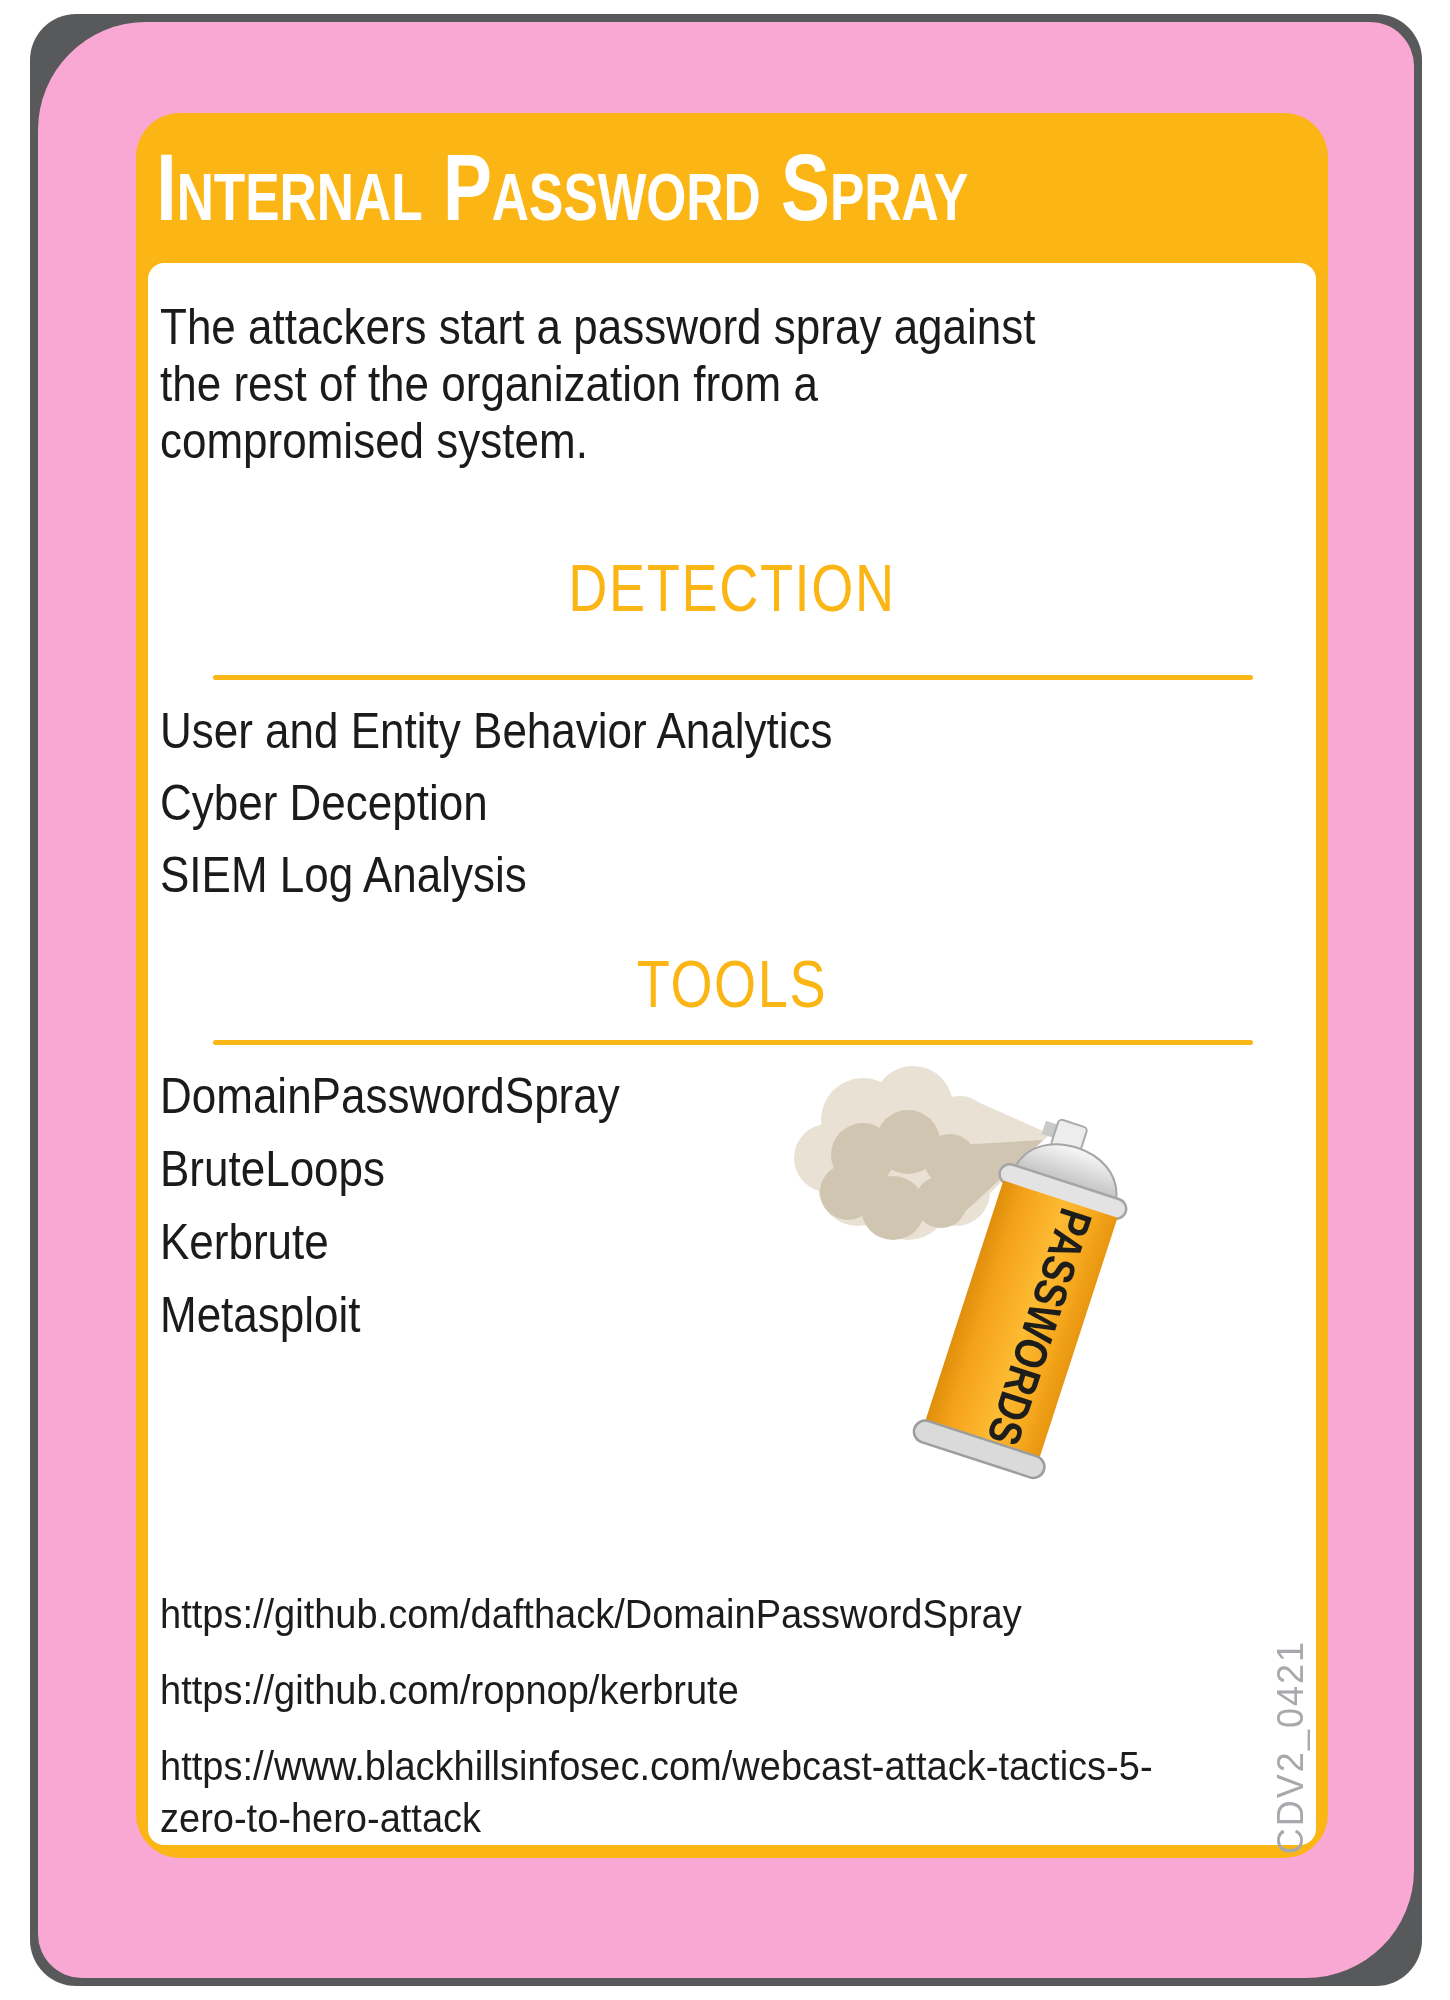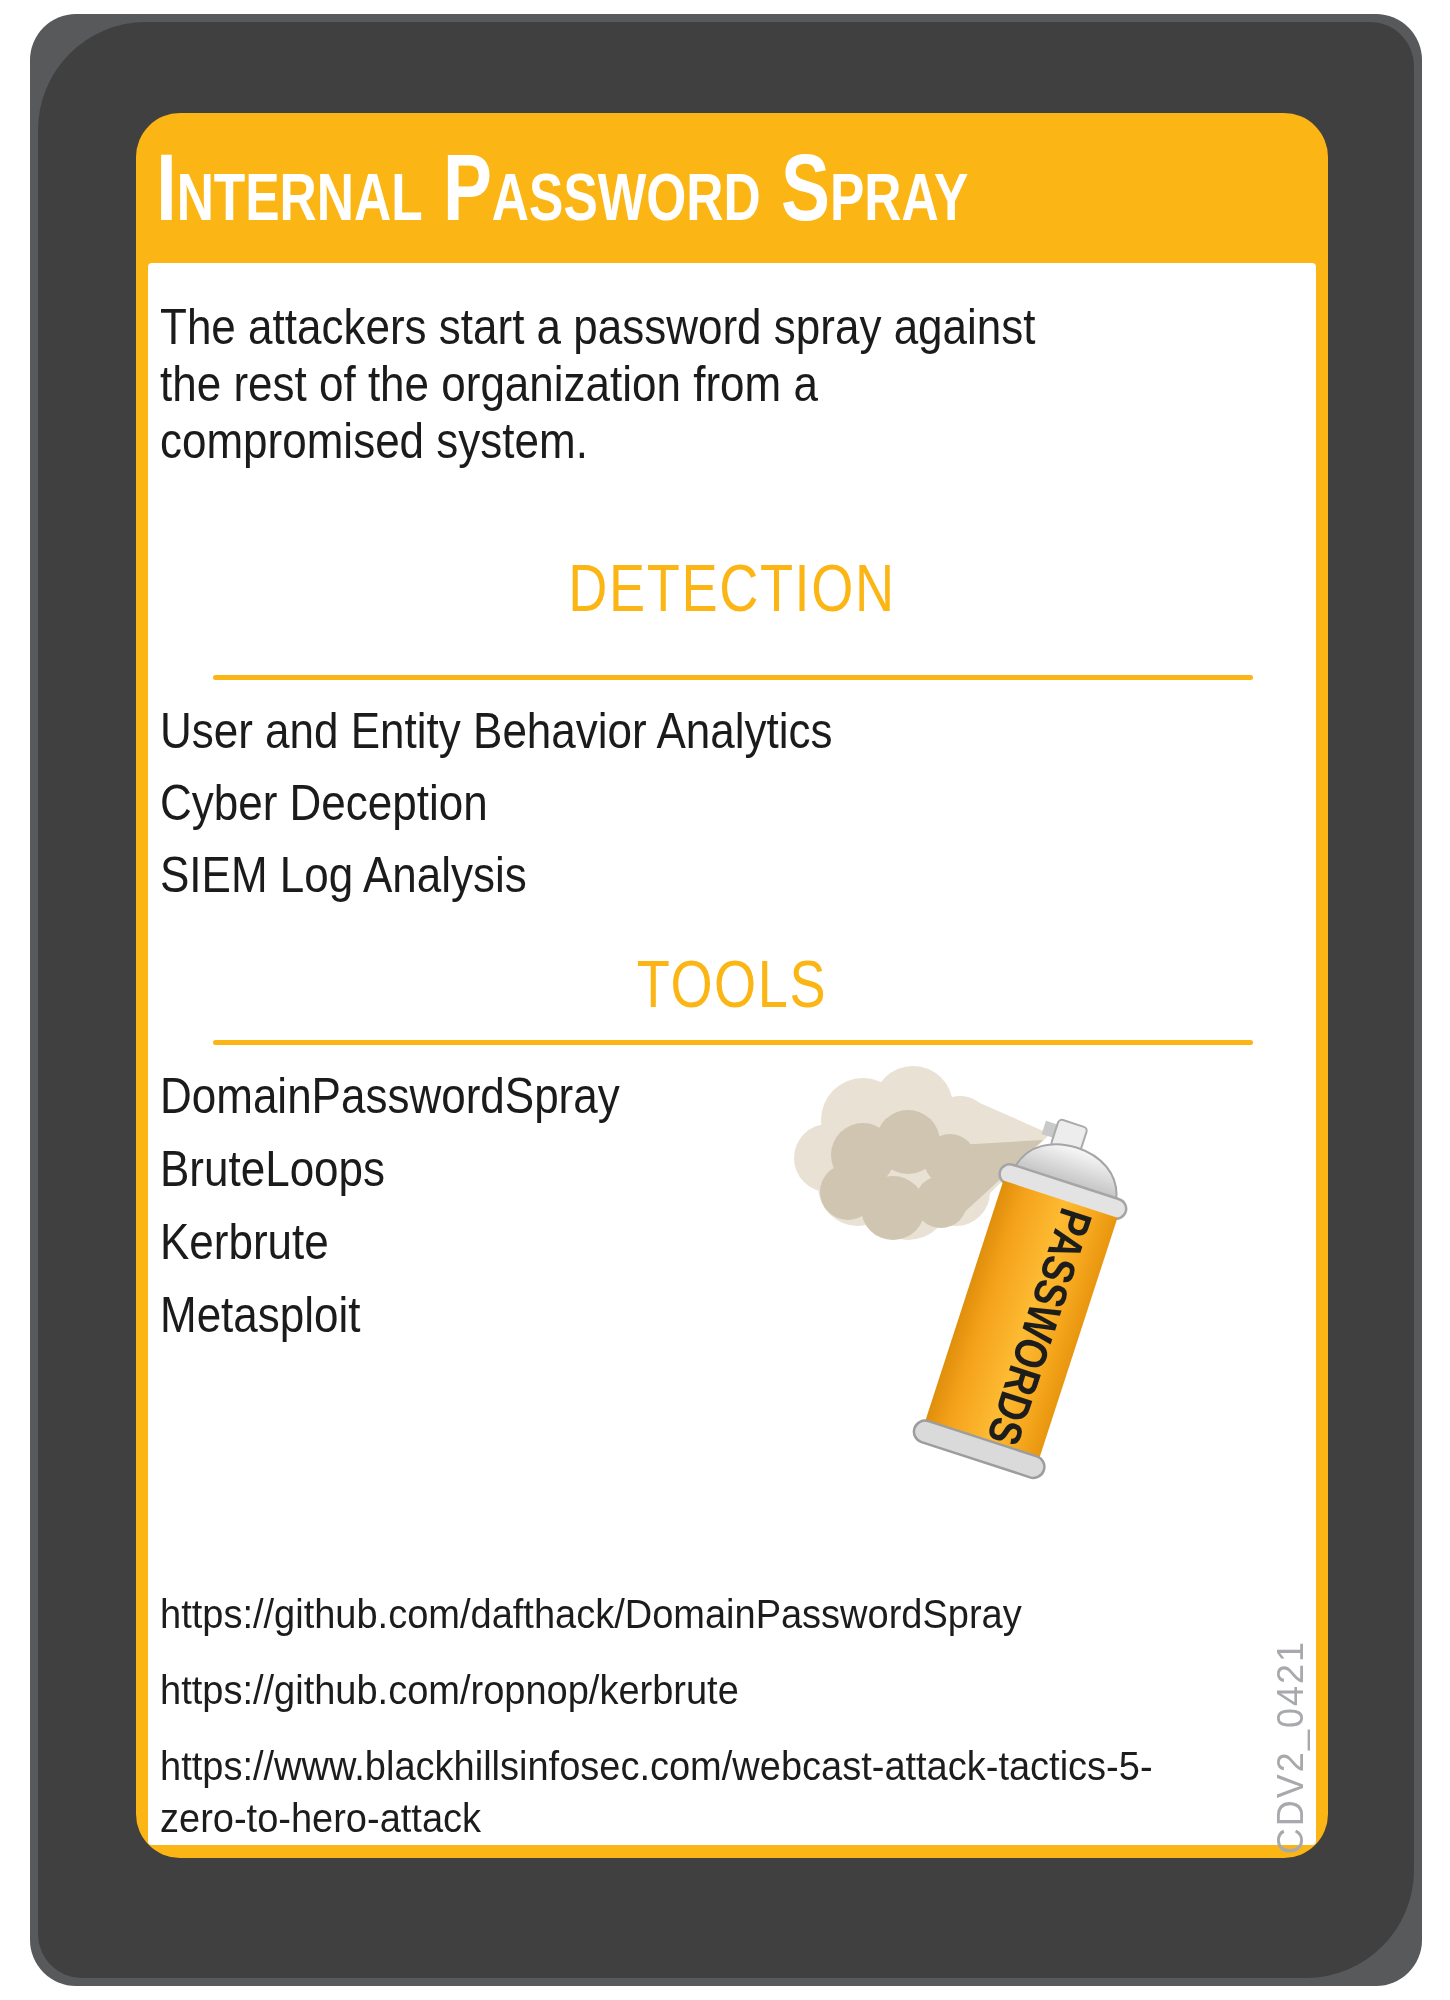--- a/index.html
+++ b/index.html
@@ -8,38 +8,38 @@
     position:relative;width:1450px;height:2000px;background:#ffffff;overflow:hidden;
     font-family:"Liberation Sans",sans-serif;
   }
   
   .frame-outer{
     position:absolute;left:30px;top:14px;right:28px;bottom:14px;
     background:#58595B;border-radius:46px;
   }
   .frame-inner{
     position:absolute;left:8px;top:8px;right:8px;bottom:8px;
-    background:#404040;
+    background:#f9a8d4;
     border-radius:108px 44px 108px 44px;
   }
   
   .card{
     position:absolute;left:98px;top:91px;width:1192px;height:1745px;
     background:#FBB615;border-radius:44px;
   }
   .card-header{position:absolute;left:0;top:0;width:100%;height:150px;}
   .card-title{
     margin:0;padding-left:26px;
     font-size:94px;font-weight:700;font-variant:small-caps;
     color:#ffffff;line-height:150px;white-space:nowrap;
     transform:scaleX(0.78);transform-origin:0 50%;
   }
   .card-body{
     position:absolute;left:12px;right:12px;top:150px;bottom:13px;
-    background:#ffffff;border-radius:4px;
+    background:#ffffff;border-radius:16px;
   }
   .description{
     position:absolute;left:12px;top:36px;width:1200px;
     font-size:50px;line-height:57px;color:#1B1B1B;
     transform:scaleX(0.88);transform-origin:0 0;
   }
   .section-heading{
     position:absolute;left:0;width:100%;margin:0;text-align:center;
     font-size:66px;font-weight:400;letter-spacing:2px;color:#FBB615;
     line-height:66px;transform:scaleX(0.82);transform-origin:50% 50%;

